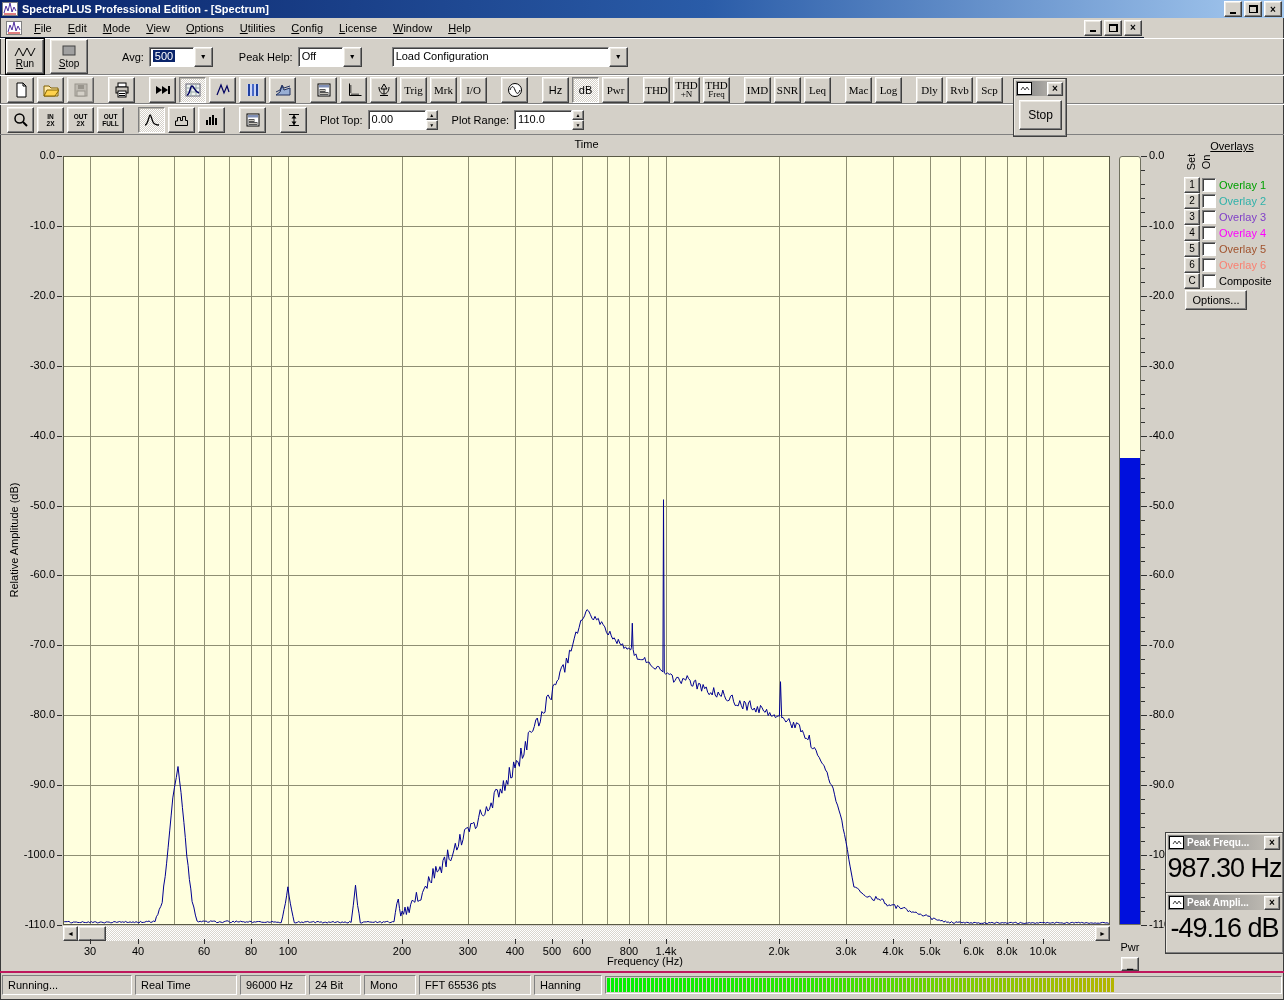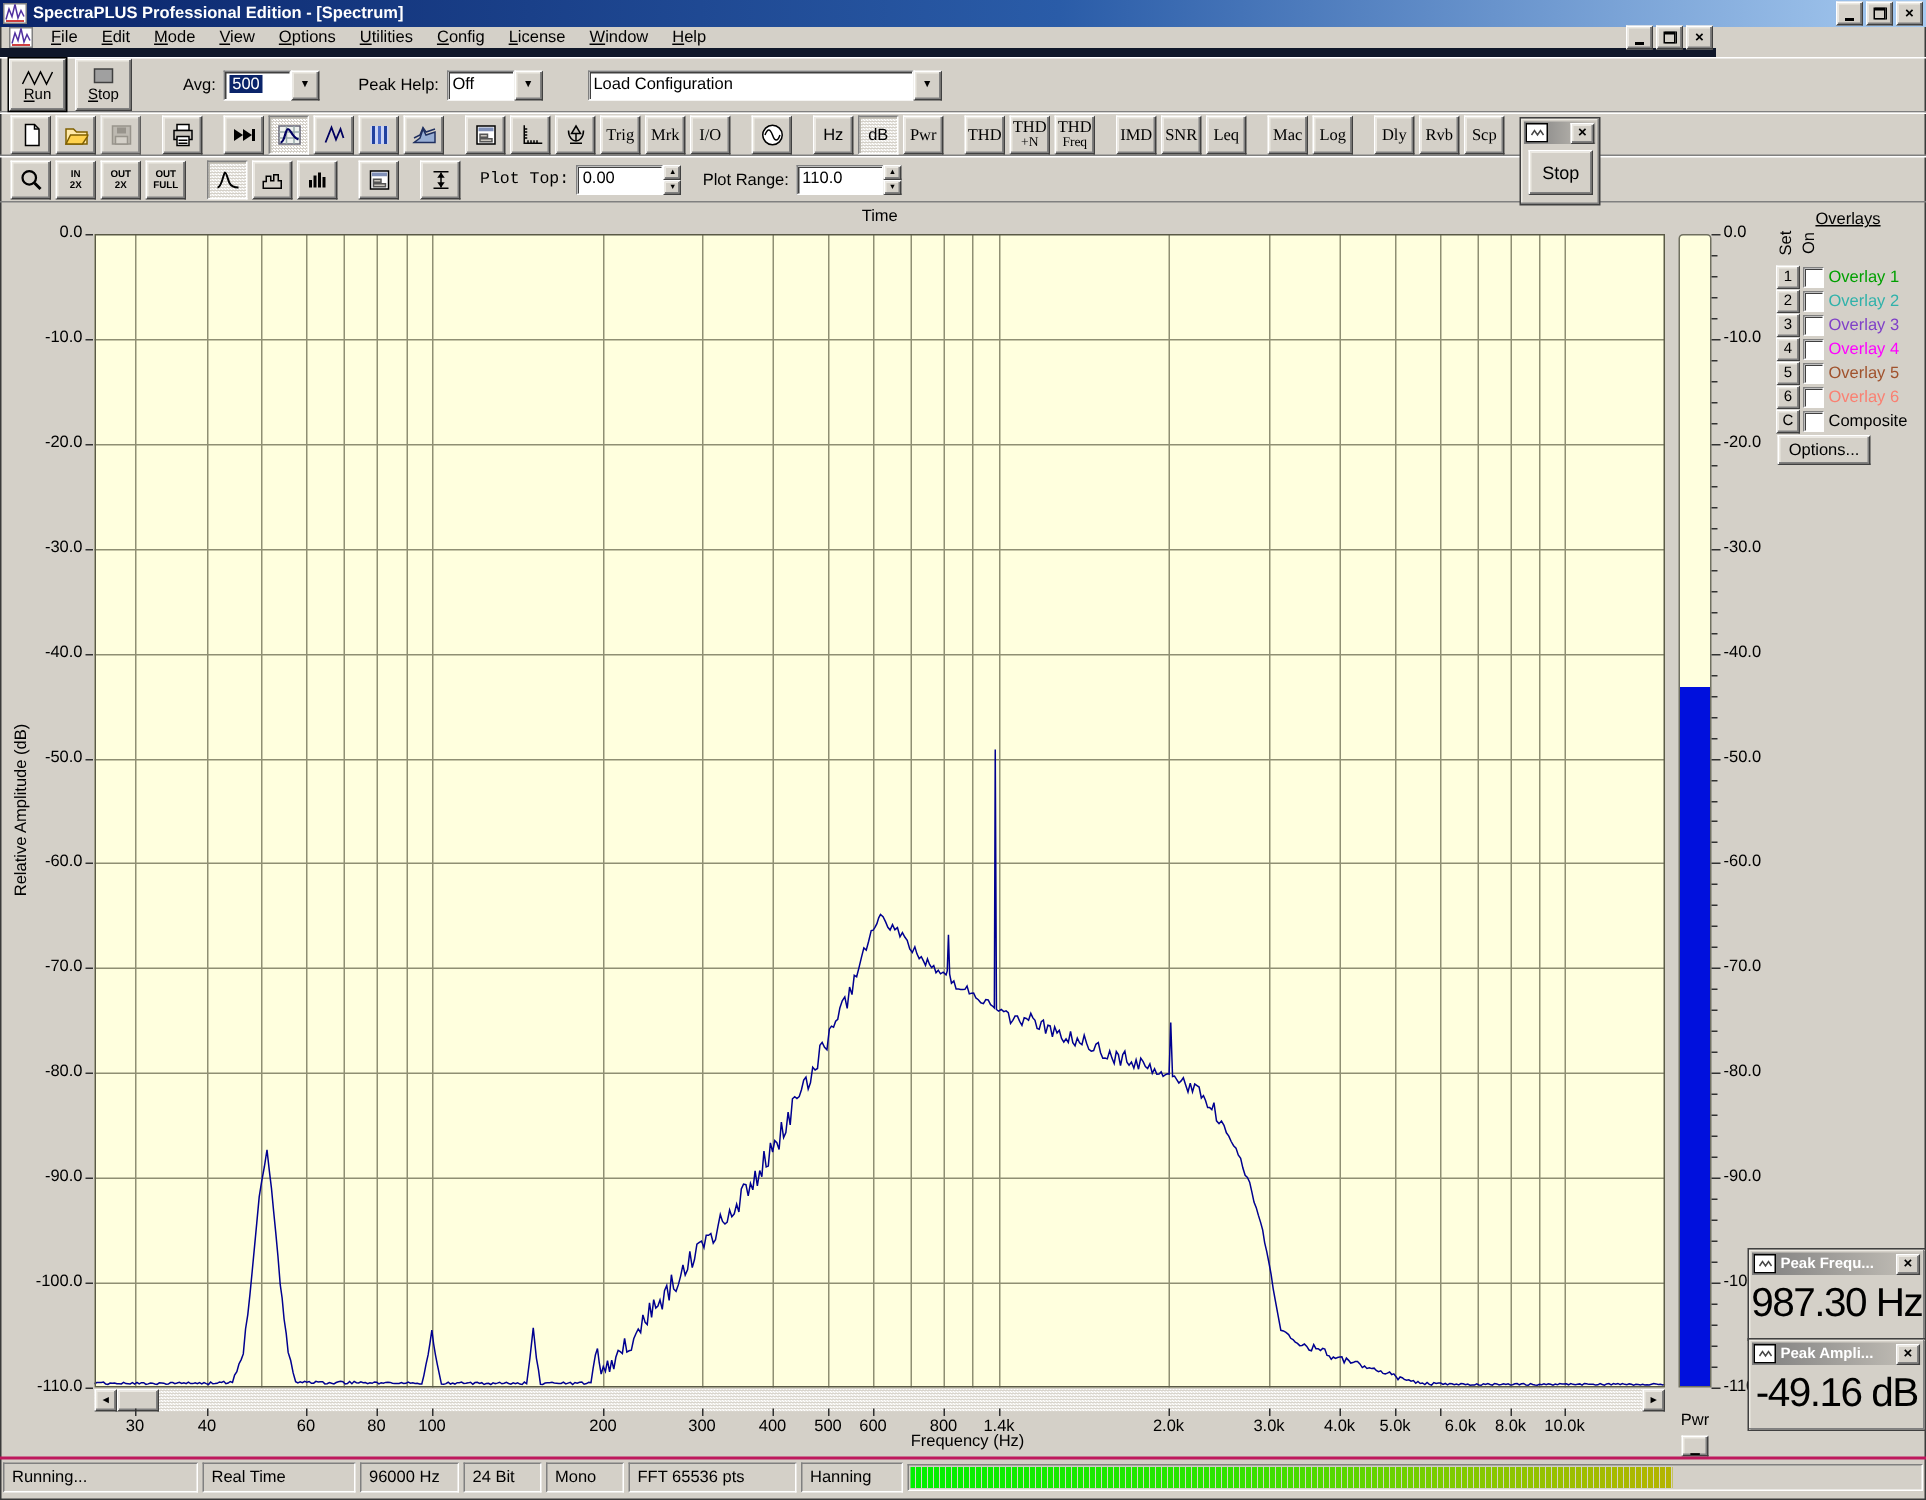--- a/index.html
+++ b/index.html
@@ -17,21 +17,21 @@
             display:flex;align-items:center;padding:0 2px;box-sizing:border-box;}
   #titlebar .t-text{color:#fff;font-weight:bold;font-size:11px;margin-left:4px;white-space:nowrap;flex:1;}
   .winbtn{width:16px;height:14px;margin-left:2px;display:flex;align-items:center;justify-content:center;
           font-size:10px;font-weight:bold;color:#000;}
   .minbar{width:6px;height:2px;background:#000;margin-top:7px;}
   .restore2{width:9px;height:8px;position:relative;}
   .restore2 .b1{position:absolute;right:0;top:0;width:6px;height:5px;border:1px solid #000;border-top-width:2px;}
   .restore2 .b2{position:absolute;left:0;bottom:0;width:6px;height:5px;border:1px solid #000;border-top-width:2px;background:#d4d0c8;}
   
   #menubar{left:0;top:18px;width:1144px;height:20px;display:flex;align-items:center;padding:0 2px;box-sizing:border-box;
-           border-bottom:6px solid #0f172a;}
+           border-bottom:1px solid #0f172a;}
   .menu-item{display:inline-block;padding:2px 8px;}
   .menu-item::first-letter{text-decoration:underline;}
   #menu-items{flex:1;display:flex;}
   
   .tbrow{left:0;width:1284px;box-sizing:border-box;border-top:1px solid #ffffff;border-bottom:1px solid #808080;
          display:flex;align-items:center;}
   #tb1{top:38px;height:37px;padding-left:6px;}
   #tb2{top:75px;height:29px;padding-left:7px;}
   #tb3{top:104px;height:31px;padding-left:7px;}
   .bigbtn{width:36px;height:33px;display:flex;flex-direction:column;align-items:center;justify-content:center;font-size:10px;}
@@ -451,21 +451,21 @@
             <svg width="16" height="16">
               <line x1="3" y1="2.5" x2="13" y2="2.5" stroke="#000"></line>
               <line x1="3" y1="13.5" x2="13" y2="13.5" stroke="#000"></line>
               <line x1="8" y1="3" x2="8" y2="13" stroke="#000"></line>
               <path d="M8 3l-2.5 3.5h5z" fill="#000"></path>
               <path d="M8 13l-2.5-3.5h5z" fill="#000"></path>
             </svg>
           </span>
         </div>
       </span>
-    <span class="tb-lab" style="margin-left:10px;font-family:Liberation Mono, monospace;">Plot Top:</span>
+    <span class="tb-lab" style="margin-left:10px;">Plot Top:</span>
     <span class="spinbox">
       <span class="sval">0.00</span>
       <span class="spin">
           <div class="raised">▲</div>
           <div class="raised">▼</div>
         </span>
     </span>
     <span class="tb-lab" style="margin-left:14px;">Plot Range:</span>
     <span class="spinbox">
       <span class="sval">110.0</span>

